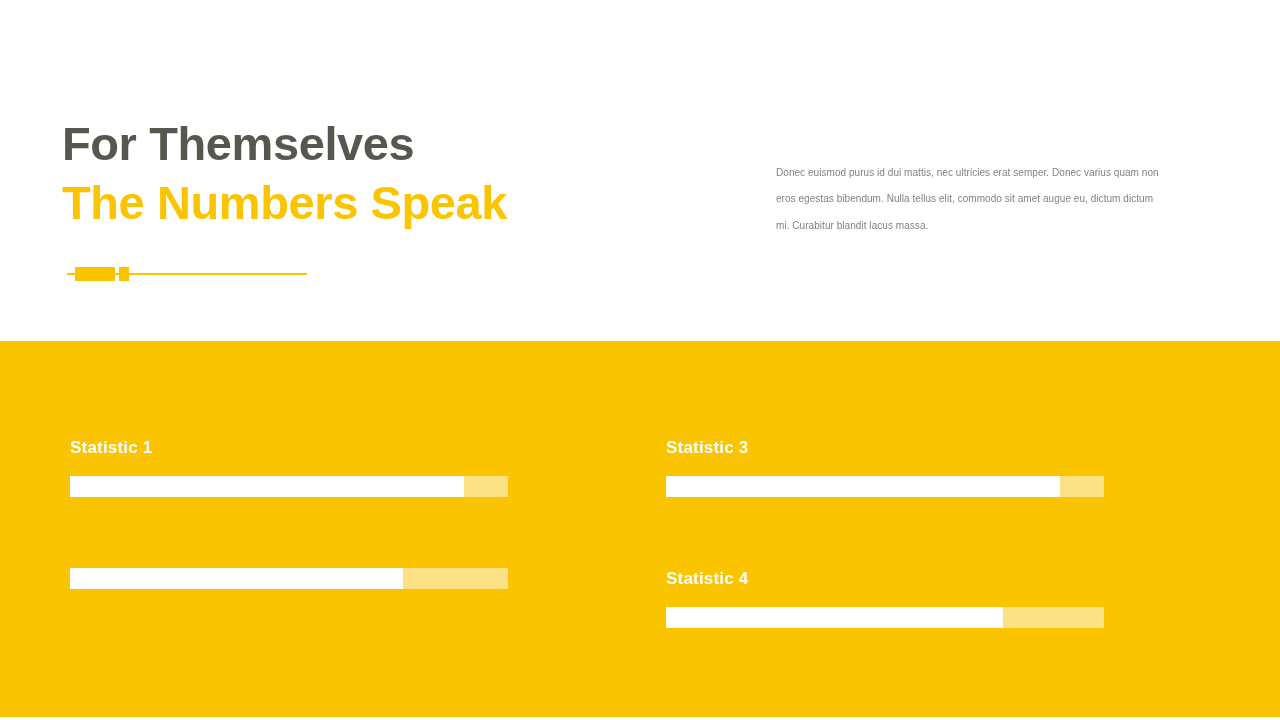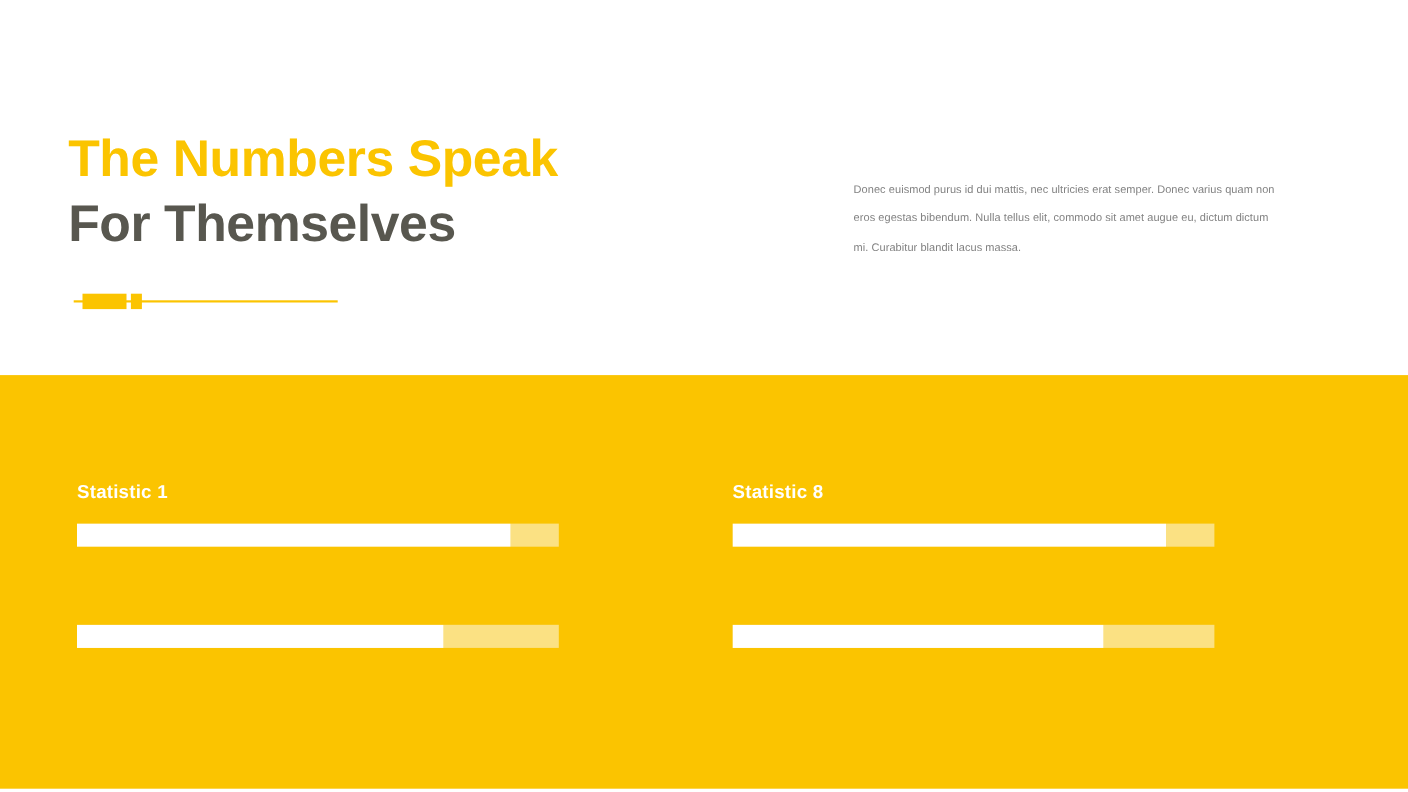--- a/index.html
+++ b/index.html
@@ -139,22 +139,22 @@
   }
 </style>
 </head>
 <body>
 
 <div id="slide">
 
   <div id="header-region">
 
     <div id="title-block">
+      <div class="title-line title-line-dark">For Themselves</div>
       <div class="title-line title-line-accent">The Numbers Speak</div>
-      <div class="title-line title-line-dark">For Themselves</div>
     </div>
 
     <div id="title-divider">
       <div id="divider-rule"></div>
       <div id="divider-block-large"></div>
       <div id="divider-block-small"></div>
     </div>
 
     <div id="intro-paragraph">Donec euismod purus id dui mattis, nec ultricies erat semper. Donec varius quam non eros egestas bibendum. Nulla tellus elit, commodo sit amet augue eu, dictum dictum mi. Curabitur blandit lacus massa.</div>
 
@@ -169,27 +169,28 @@
       </div>
     </div>
 
     <div class="stat-item stat-col-left stat-row-bottom">
       <div class="stat-track">
         <div class="stat-fill" style="width: 76%;"></div>
       </div>
     </div>
 
     <div class="stat-item stat-col-right stat-row-top">
-      <div class="stat-label">Statistic 8</div>
+      <div class="stat-label">Statistic 3</div>
       <div class="stat-track">
         <div class="stat-fill" style="width: 90%;"></div>
       </div>
     </div>
 
     <div class="stat-item stat-col-right stat-row-bottom">
+      <div class="stat-label">Statistic 4</div>
       <div class="stat-track">
         <div class="stat-fill" style="width: 77%;"></div>
       </div>
     </div>
 
   </div>
 
 </div>
 
 </body></html>

